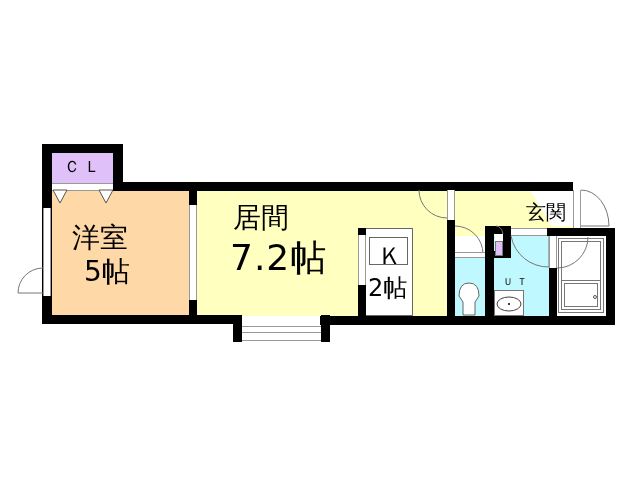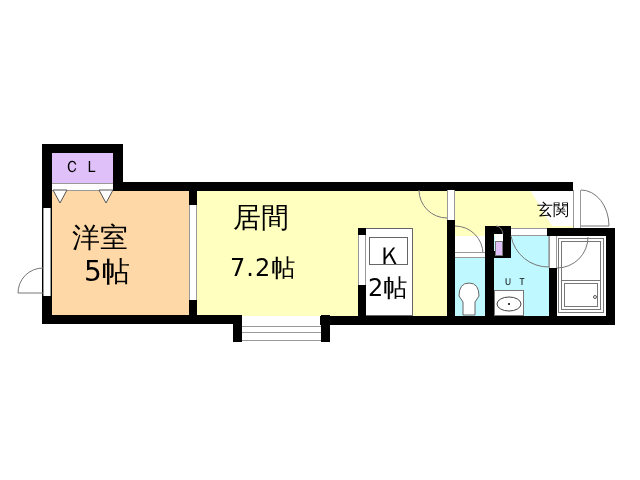--- a/index.html
+++ b/index.html
@@ -84,21 +84,21 @@
 <div class="abs" style="left:511px;top:228px;width:36px;height:8px;background:#fff;border-top:1px solid #999;border-bottom:1px solid #999;"></div>
 
 <div class="abs wall" style="left:549px;top:228px;width:8px;height:92px;"></div>
 <div class="abs" style="left:549px;top:236px;width:8px;height:32px;background:#fff;border-left:1px solid #999;border-right:1px solid #999;"></div>
 
 <div class="abs" style="left:573px;top:190px;width:8px;height:38px;background:#fff;border-left:1px solid #999;border-right:1px solid #999;"></div>
 <div class="abs wall" style="left:565px;top:182px;width:8px;height:8px;"></div>
 <svg style="left:0;top:0;" width="640" height="480">
   <path d="M581,190 A28,36 0 0 1 609,226 L581,226" fill="none" stroke="#777" stroke-width="1"></path>
 </svg>
-<div class="label" style="left:537px;top:202px;font-size:16px;">玄関</div>
+<div class="label" style="left:526px;top:202px;font-size:20px;">玄関</div>
 
 <svg style="left:0;top:0;" width="640" height="480">
   <path d="M463,315 L463,302 L459,296 Q459,283 469,283 Q479,283 479,296 L475,302 L475,315 Z" fill="#fff" stroke="#666" stroke-width="1"></path>
 </svg>
 
 <div class="abs" style="left:494px;top:290px;width:30px;height:26px;background:#fff;border:1px solid #777;"></div>
 <svg style="left:0;top:0;" width="640" height="480">
   <ellipse cx="509" cy="304" rx="12" ry="7" fill="#fff" stroke="#444" stroke-width="1"></ellipse>
   <circle cx="509" cy="304" r="1" fill="#000"></circle>
 </svg>
@@ -109,13 +109,13 @@
 <div class="abs" style="left:561px;top:280px;width:40px;height:30px;border:1px solid #777;"></div>
 <div class="abs" style="left:564px;top:283px;width:34px;height:24px;border:1px solid #777;"></div>
 <svg style="left:0;top:0;" width="640" height="480">
   <path d="M588,237 A31,31 0 0 1 557,268" fill="none" stroke="#777" stroke-width="1"></path>
   <circle cx="595" cy="297" r="1.5" fill="none" stroke="#555" stroke-width="1"></circle>
 </svg>
 
 <div class="label" style="left:72px;top:224px;font-size:28px;">洋室</div>
 <div class="label" style="left:84px;top:258px;font-size:28px;">5帖</div>
 <div class="label" style="left:233px;top:204px;font-size:28px;">居間</div>
-<div class="label" style="left:230px;top:256px;font-size:24px;letter-spacing:1px;">7.2帖</div>
+<div class="label" style="left:230px;top:240px;font-size:36px;letter-spacing:1px;">7.2帖</div>
 
 </body></html>

